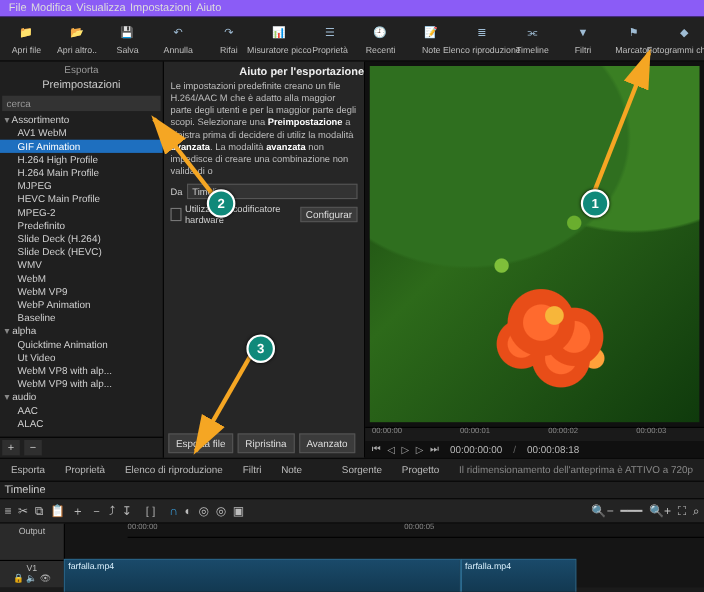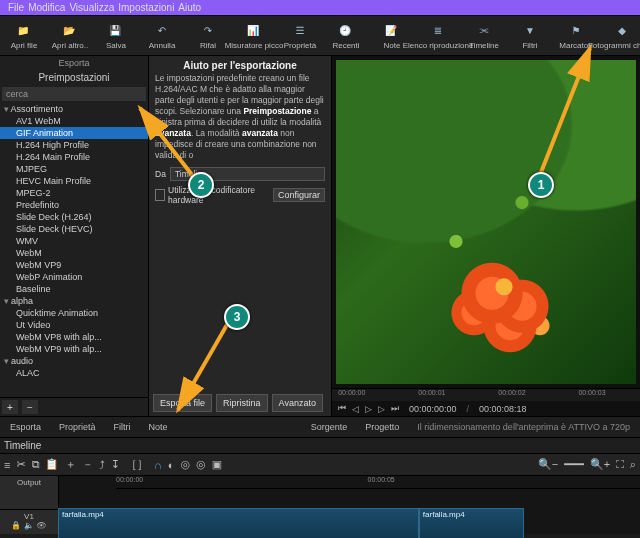--- a/index.html
+++ b/index.html
@@ -14,21 +14,21 @@
   .paneTitle{font-size:10px;color:#ccc;text-align:center;padding:2px 0}
   .search{background:#333;color:#999;padding:2px 4px;font-size:9px;margin:2px 2px}
   .tree{flex:1;overflow:hidden;font-size:9px;line-height:12px}
   .tree .grp{color:#cfcfcf;padding-left:4px}
   .tree .grp::before{content:"▾ ";color:#888}
   .tree .item{padding-left:16px;color:#cfcfcf;white-space:nowrap;overflow:hidden;text-overflow:ellipsis}
   .tree .item.sel{background:#1e6fbf;color:#fff}
   .plusminus{display:flex;gap:4px;padding:2px;border-top:1px solid #000}
   .plusminus span{background:#2f2f2f;width:16px;height:14px;display:flex;align-items:center;justify-content:center;color:#ccc}
   .centerpane{width:182px;background:#262626;border-right:1px solid #000;display:flex;flex-direction:column}
-  .centerpane h3{margin:4px 0 2px 0;font-size:10px;font-weight:bold;text-align:center;color:#eee}
+  .centerpane h3{margin:4px 0 2px 0;font-size:10px;font-weight:bold;text-align:right;color:#eee}
   .help{padding:0 6px 4px 6px;font-size:8.5px;line-height:11px;color:#bdbdbd}
   .help b{color:#fff}
   .ctrlrow{display:flex;gap:4px;align-items:center;padding:2px 6px;font-size:8.5px}
   .ctrlrow .sel{background:#333;border:1px solid #555;padding:1px 4px;color:#ccc;flex:1}
   .ctrlrow .chk{display:flex;align-items:center;gap:3px}
   .btnrow{display:flex;gap:4px;padding:4px 4px;margin-top:auto}
   .btn{background:#3b3b3b;border:1px solid #555;color:#ddd;font-size:9px;padding:3px 6px}
   .preview{flex:1;background:#101010;position:relative;display:flex;flex-direction:column}
   .preview .img{flex:1;margin:4px;position:relative;overflow:hidden}
   
@@ -161,20 +161,21 @@
         <div class="item">WebM</div>
         <div class="item">WebM VP9</div>
         <div class="item">WebP Animation</div>
         <div class="item">Baseline</div>
         <div class="grp">alpha</div>
         <div class="item">Quicktime Animation</div>
         <div class="item">Ut Video</div>
         <div class="item">WebM VP8 with alp...</div>
         <div class="item">WebM VP9 with alp...</div>
         <div class="grp">audio</div>
+        <div class="item">AAC</div>
         <div class="item">ALAC</div>
       </div>
     <div class="plusminus">
       <span>+</span>
       <span>−</span>
     </div>
   </div>
 
   <div class="centerpane">
     <h3>Aiuto per l'esportazione</h3>
@@ -220,20 +221,21 @@
       <span>00:00:00:00</span>
       <span style="color:#666">/</span>
       <span>00:00:08:18</span>
     </div>
   </div>
 </div>
 
 <div class="tabsrow">
   <span class="tab">Esporta</span>
   <span class="tab">Proprietà</span>
+  <span class="tab">Elenco di riproduzione</span>
   <span class="tab">Filtri</span>
   <span class="tab">Note</span>
   <span class="spacer"></span>
   <span class="tab">Sorgente</span>
   <span class="tab">Progetto</span>
   <span class="tab" style="color:#888">Il ridimensionamento dell'anteprima è ATTIVO a 720p</span>
 </div>
 
 <div class="timelineLabel">Timeline</div>
 <div class="tl-toolbar">

